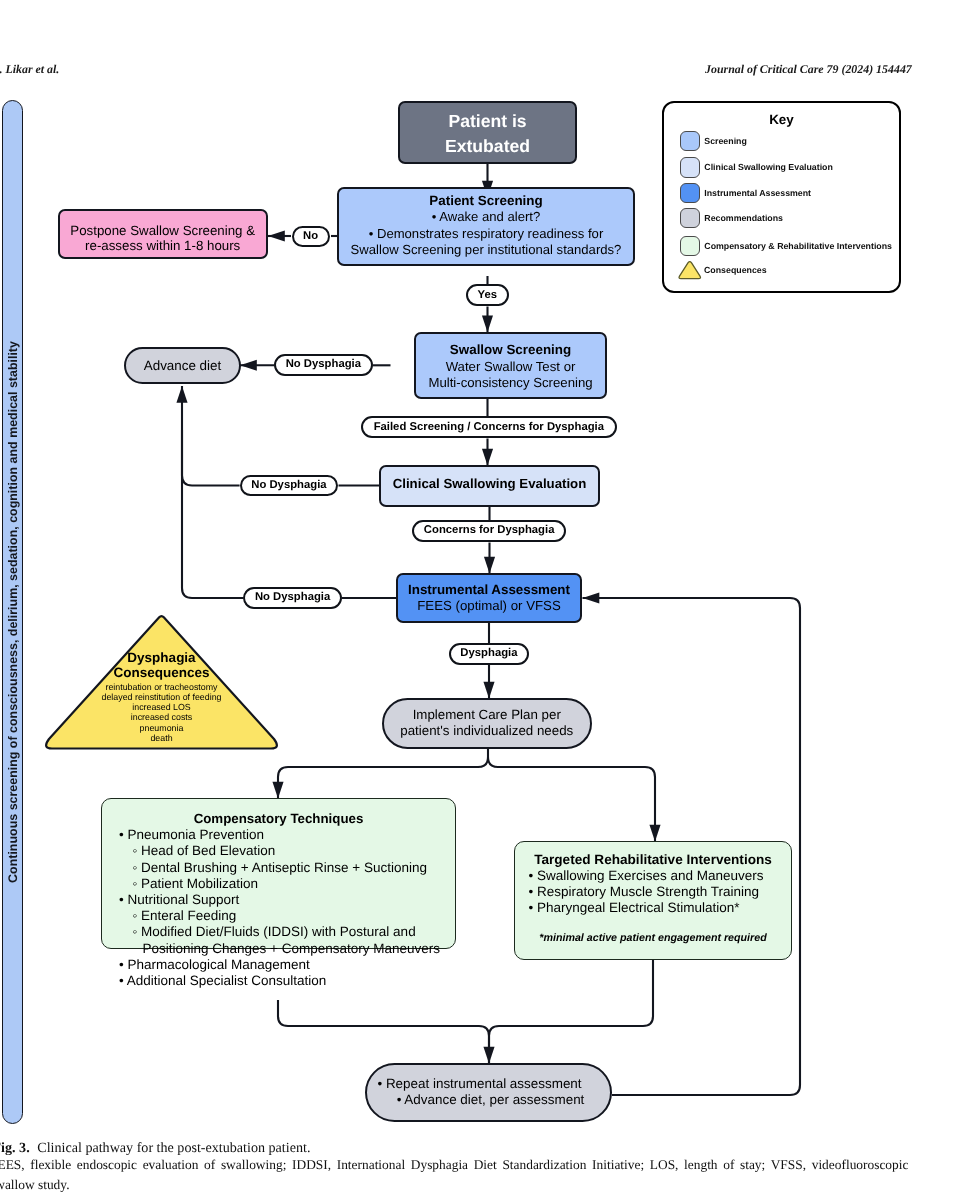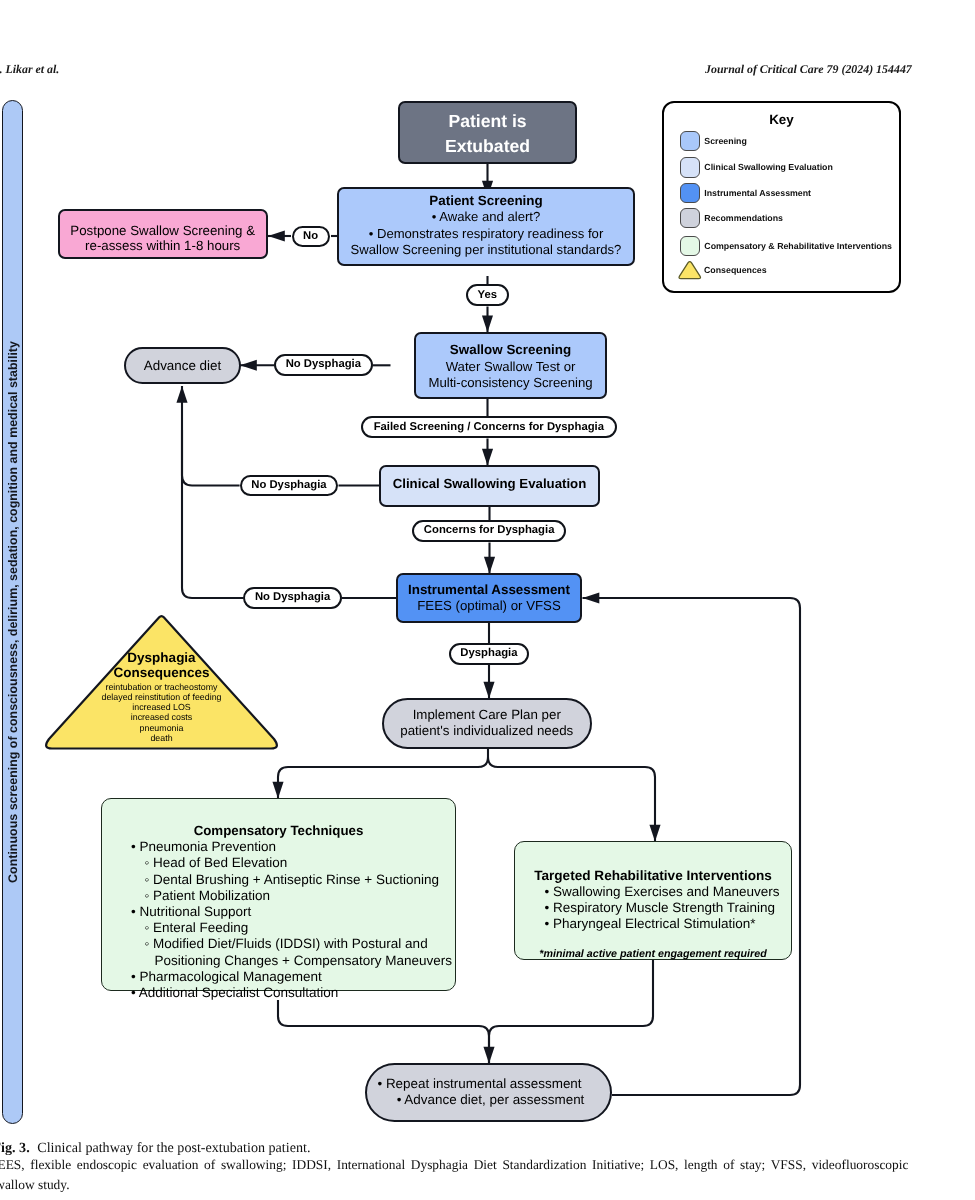--- a/index.html
+++ b/index.html
@@ -81,29 +81,29 @@
   #n-swallow{left:414px;top:332px;width:193px;height:67px;background:#acc9fb;
      font-size:13.2px;line-height:16.7px;padding-top:7.8px;}
   #n-swallow .ttl{font-size:13.4px;}
   #n-advance{left:124px;top:346.5px;width:117px;height:37px;background:#d1d3dc;font-size:13.4px;line-height:34px;}
   #n-clinical{left:379px;top:465px;width:221px;height:42px;background:#d6e2f8;font-size:13.25px;line-height:33.6px;}
   #n-instrumental{left:396px;top:573px;width:186px;height:50px;background:#5392f4;
      font-size:13.25px;line-height:16.1px;padding-top:7.4px;}
   #n-instrumental .ttl{font-size:13.35px;}
   #n-careplan{left:382px;top:698px;width:209.5px;height:51px;background:#d1d3dc;
      font-size:13.33px;line-height:15.4px;padding-top:7.1px;}
-  #n-comp{left:101px;top:798px;width:355px;height:193px;background:#e4f8e6;
-     display:block;padding:16px;border:1.9px solid #1c2a1e;border-radius:10px;}
+  #n-comp{left:101px;top:798px;width:355px;height:151px;background:#e4f8e6;
+     display:block;padding:4px;border:1.9px solid #1c2a1e;border-radius:10px;}
   #comp-title{font-size:13.3px;text-align:center;line-height:16.2px;padding-top:8px;}
   .cl{font-size:13.5px;line-height:16.2px;text-align:left;white-space:nowrap;}
   .cl.l1{padding-left:13px;}
   .cl.l2{padding-left:26.5px;}
   .cl.l3{padding-left:36.5px;}
   #n-rehab{left:514px;top:841px;width:278px;height:119px;background:#e4f8e6;
-     display:block;padding:16px;border:1.9px solid #1c2a1e;border-radius:10px;}
+     display:block;padding:0;border:1.9px solid #1c2a1e;border-radius:10px;}
   #rehab-title{font-size:13.6px;text-align:center;line-height:16.1px;padding-top:10px;}
   .rl{font-size:13.5px;line-height:16.1px;text-align:left;padding-left:13.5px;white-space:nowrap;}
   #rehab-note{font-size:10.7px;font-style:italic;font-weight:bold;text-align:center;
      line-height:16.1px;padding-top:14px;}
   #n-repeat{left:365px;top:1063px;width:247px;height:59px;background:#d1d3dc;
      font-size:13.45px;line-height:16.2px;padding-top:11px;}
   #n-repeat > div:first-child{margin-right:18px;}
   #n-repeat > div:nth-child(2){margin-left:4px;}
 
   

